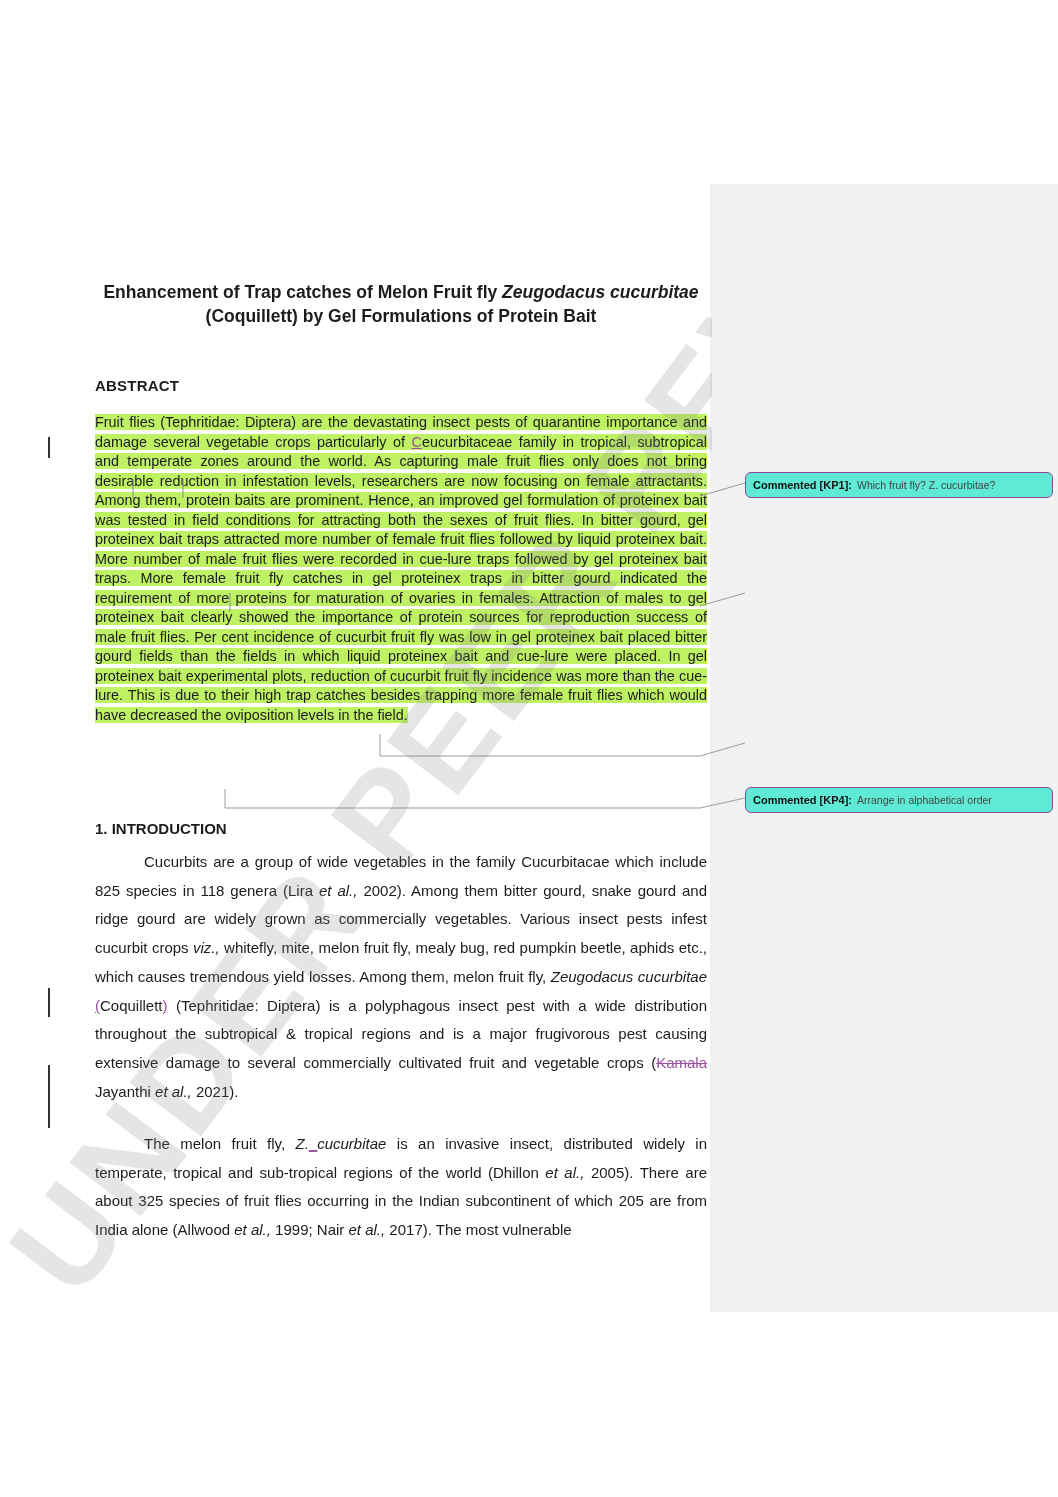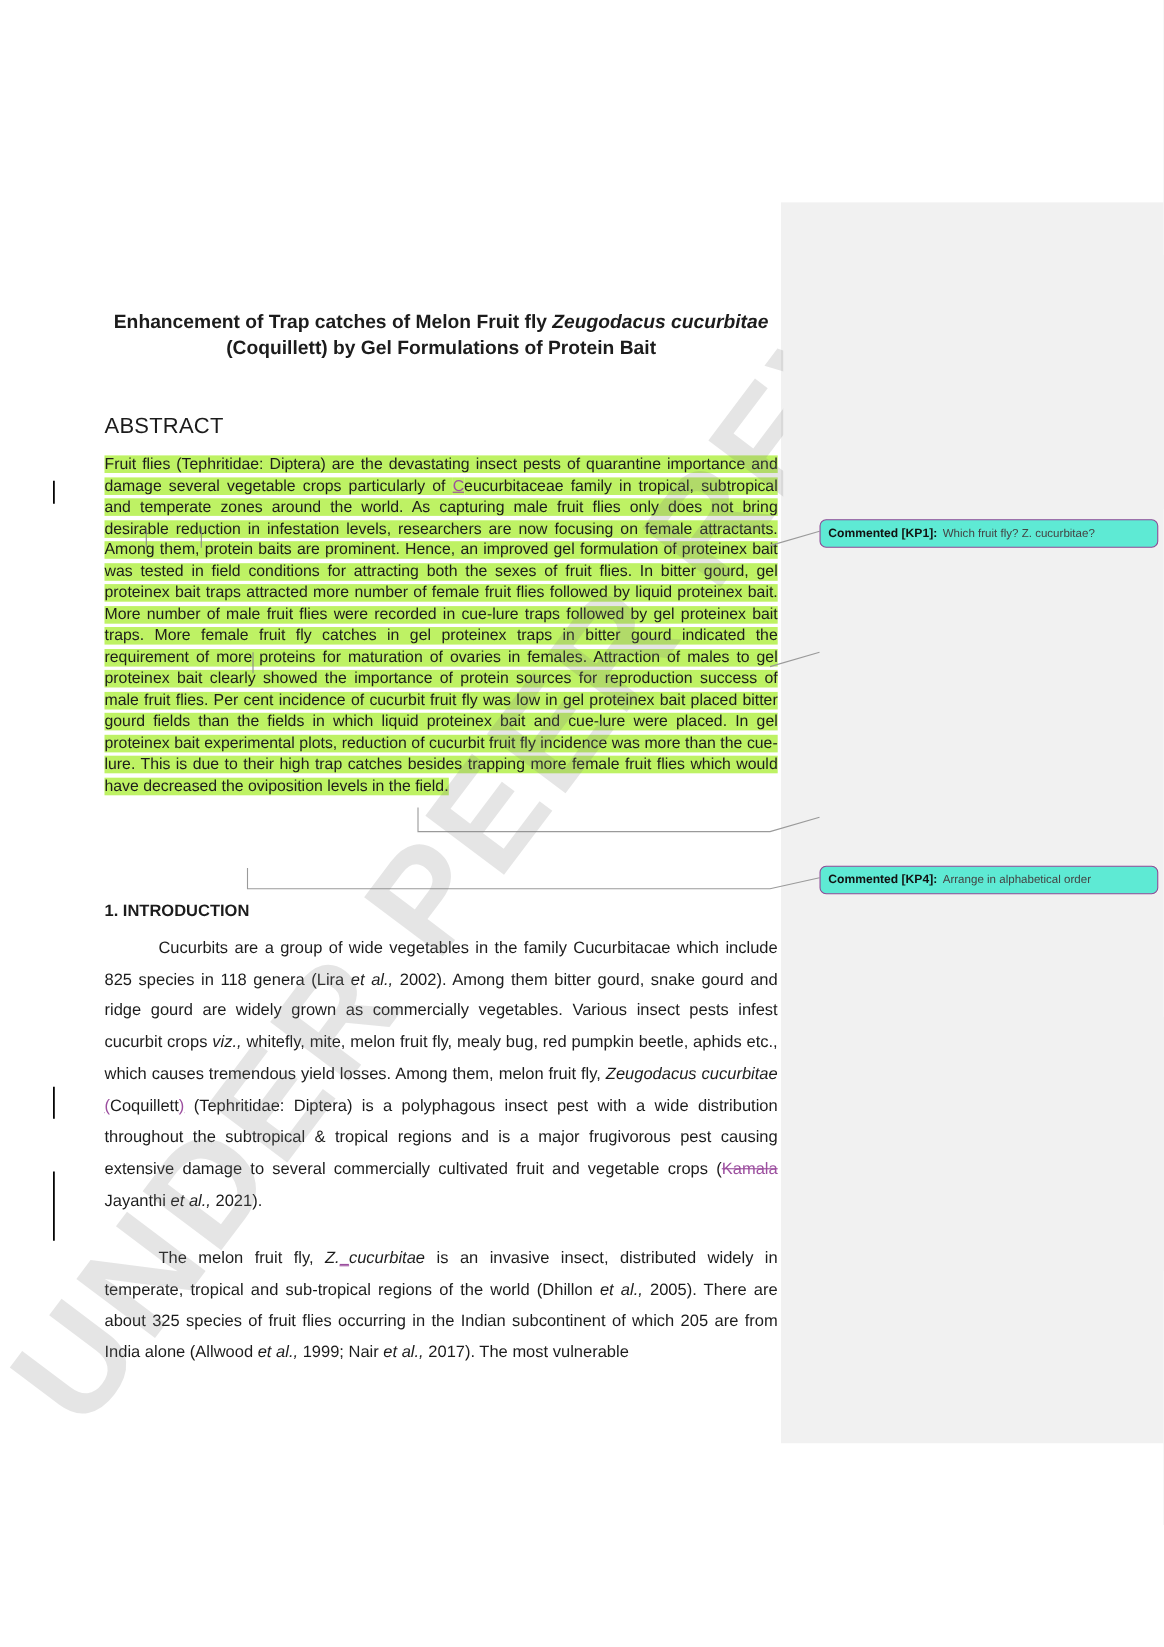--- a/index.html
+++ b/index.html
@@ -11,21 +11,21 @@
   .comments-panel{position:absolute;left:710px;top:184px;width:348px;height:1128px;background:#f1f1f1;}
   
   .watermark-clip{position:absolute;left:0;top:0;width:712px;height:1497px;overflow:hidden;pointer-events:none;z-index:6;}
   .watermark{
     position:absolute;left:-245px;top:630px;width:1430px;text-align:center;
     font-size:130px;font-weight:bold;letter-spacing:6px;white-space:nowrap;
     color:rgba(125,125,125,0.20);transform:rotate(-53deg);transform-origin:center center;
   }
   
   .doc-title{position:absolute;left:95px;top:280px;width:612px;text-align:center;font-size:17.5px;font-weight:bold;line-height:24px;}
-  .h-abstract{position:absolute;left:95px;top:377px;font-size:20px;font-weight:normal;letter-spacing:0.2px;text-align:center;}
+  .h-abstract{position:absolute;left:95px;top:377px;font-size:15px;font-weight:bold;letter-spacing:0.2px;text-align:center;}
   .abstract-para{position:absolute;left:95px;top:413px;width:612px;font-size:14.4px;line-height:19.5px;text-align:justify;}
   .hl span{background:#bef264;}
   .keywords-para{position:absolute;left:95px;top:766px;width:612px;font-size:14.8px;line-height:21.5px;font-style:italic;text-align:left;}
   .h-intro{position:absolute;left:95px;top:820px;font-size:15px;font-weight:bold;}
   .intro-p1{position:absolute;left:95px;top:848px;width:612px;font-size:15px;line-height:28.7px;text-align:justify;text-indent:49px;}
   .intro-p2{position:absolute;left:95px;top:1106px;width:612px;font-size:15px;line-height:28.7px;text-align:justify;text-indent:49px;margin-top:24px;}
   .it{font-style:italic;}
   .ins{color:#9c4f9f;text-decoration:underline;}
   .del{color:#9c4f9f;text-decoration:line-through;}
   

